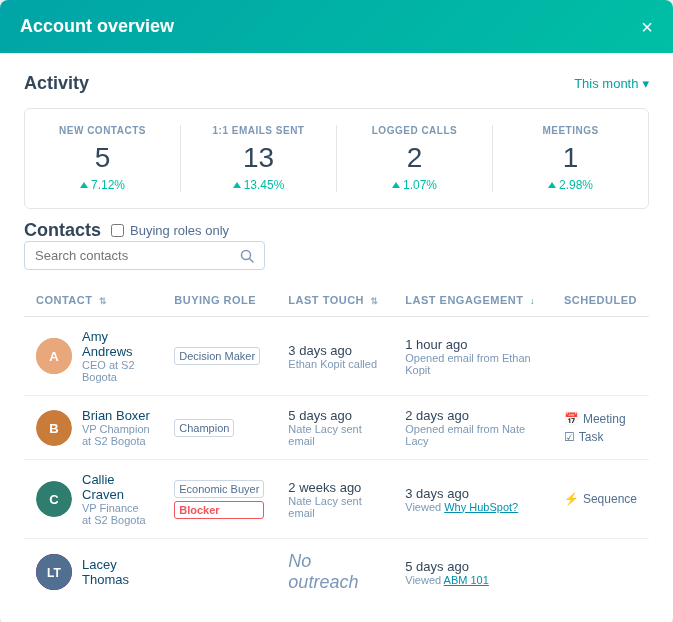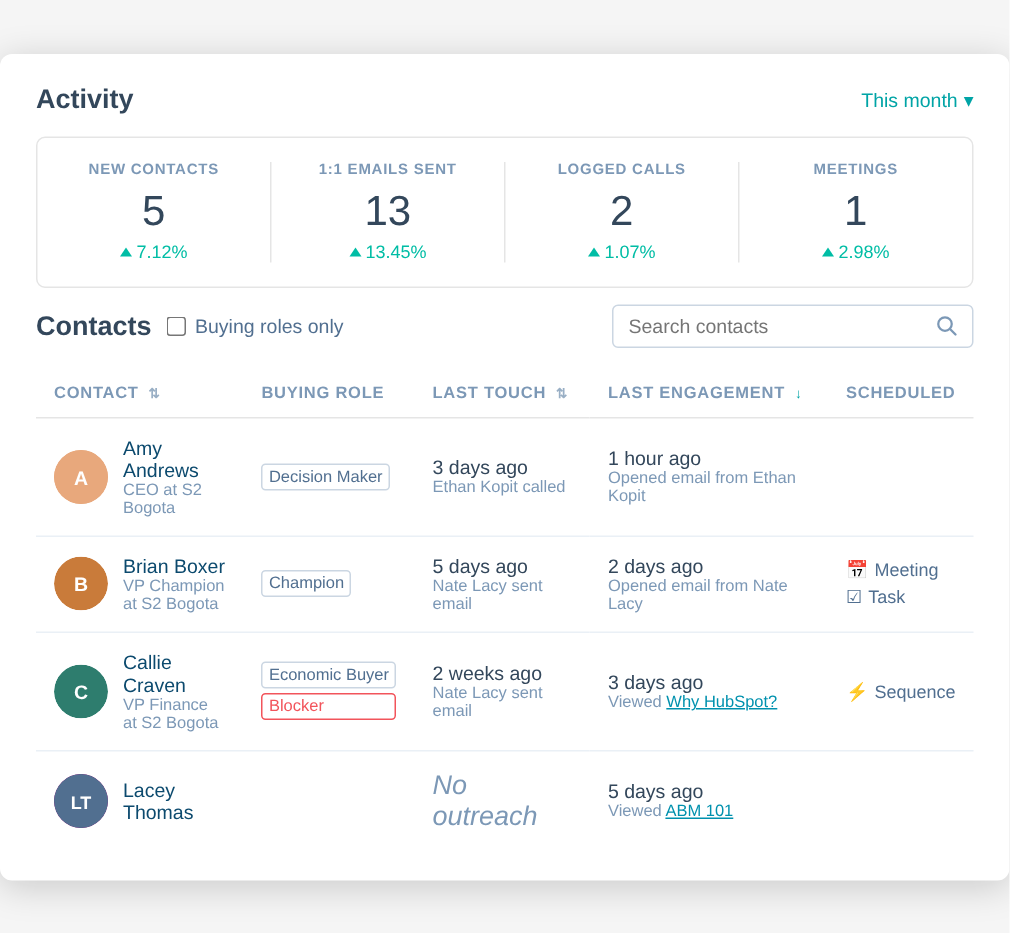--- a/index.html
+++ b/index.html
@@ -13,55 +13,59 @@
     .section-title { font-size: 18px; font-weight: 600; color: #33475b; }
     .this-month { color: #00a4a6; font-size: 13px; cursor: pointer; display: flex; align-items: center; gap: 4px; }
     .activity-card { border: 1px solid #e5e5e5; border-radius: 6px; padding: 16px 0; display: flex; justify-content: space-between; margin-bottom: 11px; }
     .stat-item { text-align: center; flex: 1; border-right: 1px solid #e5e5e5; }
     .stat-item:last-child { border-right: none; }
     .stat-label { font-size: 10px; font-weight: 700; color: #7c98b6; text-transform: uppercase; letter-spacing: 0.5px; margin-bottom: 6px; }
     .stat-value { font-size: 28px; font-weight: 400; color: #33475b; margin-bottom: 4px; }
     .stat-change { font-size: 12px; color: #00bda5; display: flex; align-items: center; justify-content: center; gap: 3px; }
     .stat-change .arrow-up { width: 0; height: 0; border-left: 4px solid transparent; border-right: 4px solid transparent; border-bottom: 6px solid #00bda5; display: inline-block; }
     .contacts-section { }
-    .contacts-header { display: flex; justify-content: space-between; margin-bottom: 14px; }
+    .contacts-header { display: flex; justify-content: space-between; margin-bottom: 14px; flex-direction: column; }
     .contacts-left { display: flex; align-items: center; gap: 10px; }
     .contacts-title { font-size: 18px; font-weight: 600; color: #33475b; }
     .checkbox-label { display: flex; align-items: center; gap: 6px; font-size: 13px; color: #516f90; cursor: pointer; }
     .checkbox-label input { width: 13px; height: 13px; }
     .search-box { display: flex; align-items: center; border: 1px solid #cbd6e2; border-radius: 4px; padding: 6px 10px; gap: 6px; background: #fff; width: 241px; }
     .search-box input { border: none; outline: none; font-size: 13px; color: #516f90; width: 100%; background: transparent; }
     .search-icon-svg { color: #7c98b6; flex-shrink: 0; }
     .table { width: 100%; border-collapse: collapse; }
     .table th { font-size: 11px; font-weight: 700; color: #7c98b6; text-transform: uppercase; letter-spacing: 0.5px; padding: 10px 12px; border-bottom: 1px solid #e5e5e5; text-align: left; white-space: nowrap; }
     .table th .sort-icon { display: inline-block; margin-left: 3px; color: #99afc5; font-size: 9px; }
     .table td { padding: 12px 12px; border-bottom: 1px solid #eaf0f6; vertical-align: middle; font-size: 13px; color: #516f90; }
     .table tr:last-child td { border-bottom: none; }
     .contact-cell { display: flex; align-items: center; gap: 10px; }
     .avatar { width: 36px; height: 36px; border-radius: 50%; flex-shrink: 0; overflow: hidden; display: flex; align-items: center; justify-content: center; font-size: 14px; font-weight: 700; color: #fff; }
     .contact-info .name { color: #0c4a6e; font-weight: 500; font-size: 13px; }
     .contact-info .title { color: #7c98b6; font-size: 11px; }
     .badge { display: inline-block; border: 1px solid #cbd6e2; border-radius: 3px; padding: 2px 4px; font-size: 11px; color: #516f90; white-space: nowrap; }
-    .badge.blocker { border-color: #f2545b; color: #f2545b; }
+    .badge.blocker { border-color: #f2545b; color: #f2545b; font-weight: bold; }
     .badge-group { display: flex; flex-direction: column; gap: 3px; }
     .last-touch-main { color: #33475b; font-size: 13px; }
     .last-touch-sub { color: #7c98b6; font-size: 11px; }
     .engagement-main { color: #33475b; font-size: 13px; }
     .engagement-link { color: #0091ae; }
     .scheduled-cell { display: flex; flex-direction: column; gap: 4px; font-size: 12px; color: #516f90; }
     .sched-item { display: flex; align-items: center; gap: 4px; }
     .sched-icon { font-size: 12px; }
     .seq-item { display: flex; align-items: center; gap: 4px; font-size: 12px; color: #516f90; }
     .avatar-lt { background: #701a75; }
     .no-outreach { color: #7c98b6; font-style: italic; font-size: 18px; }
   </style>
 </head>
 <body>
 
 <div class="modal">
+  <div class="modal-header">
+    <span class="modal-title">Account overview</span>
+    <button class="close-btn">×</button>
+  </div>
   <div class="modal-body">
 
     <div class="section-header">
       <span class="section-title">Activity</span>
       <span class="this-month">
         <span>This month</span>
         <span>▾</span>
       </span>
     </div>
     <div class="activity-card">

